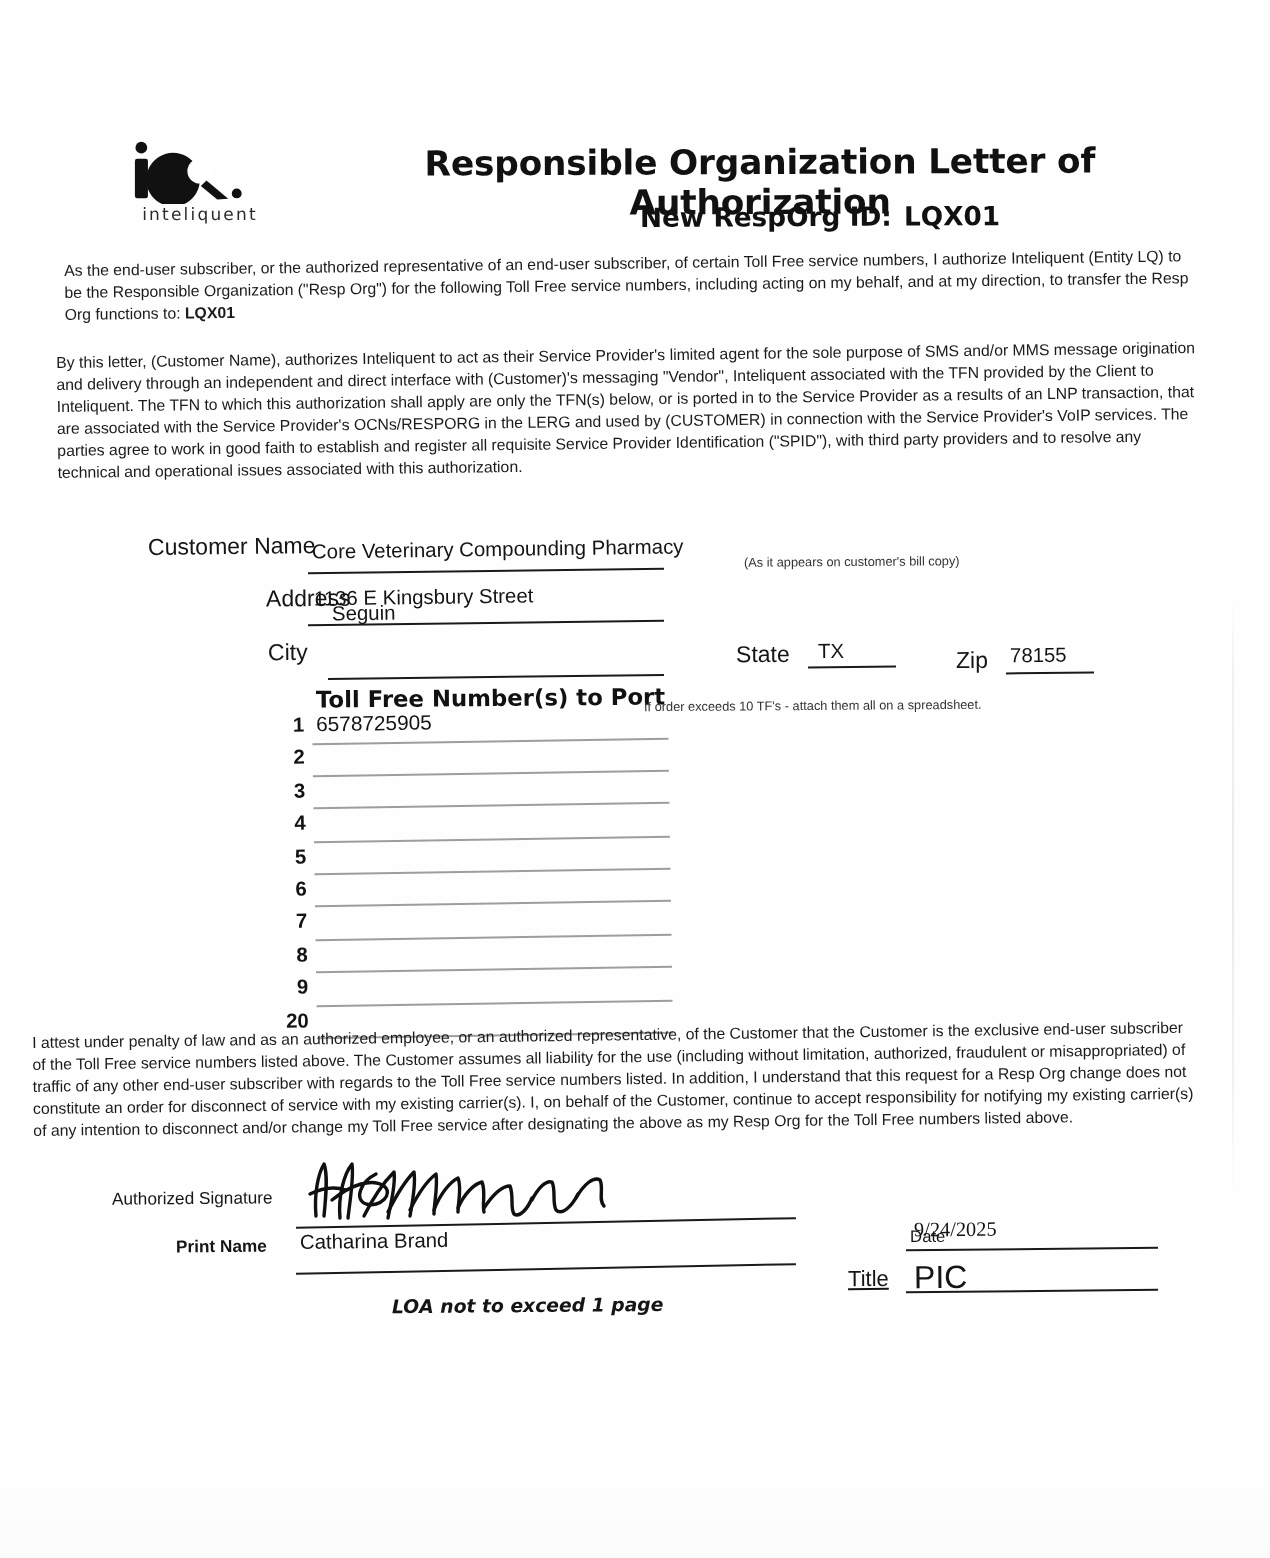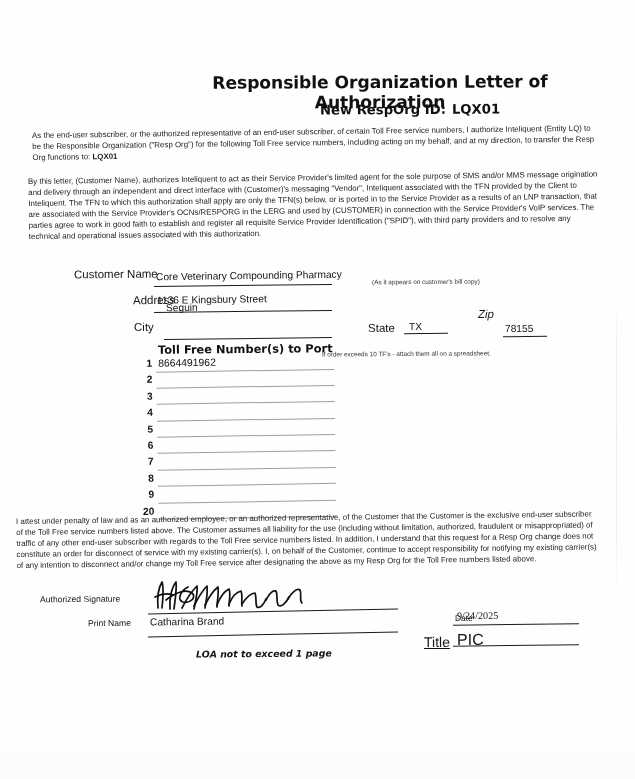--- a/index.html
+++ b/index.html
@@ -149,21 +149,21 @@
   #lbl-city  { left: 134px; top: 321px; transform: rotate(-0.6deg); }
   #val-city  { left: 166px; top: 302px; transform: rotate(-0.8deg); }
   #rule-city { left: 164px; top: 338px; width: 168px; transform: rotate(-0.7deg); }
 
   
   #lbl-state  { left: 368px; top: 322px; transform: rotate(-0.4deg); }
   #val-state  { left: 409px; top: 321px; transform: rotate(-0.5deg); }
   #rule-state { left: 404px; top: 333px; width: 44px; transform: rotate(-0.5deg); }
 
   
-  #lbl-zip  { left: 478px; top: 308px; transform: rotate(-0.4deg); font-style: italic; }
+  #lbl-zip  { left: 478px; top: 325px; transform: rotate(-0.4deg); }
   #val-zip  { left: 505px; top: 323px; transform: rotate(-0.5deg); }
   #rule-zip { left: 503px; top: 336px; width: 44px; transform: rotate(-0.5deg); }
 
   
   #tfn-heading {
     position: absolute;
     left: 158px;
     top: 342px;
     font-family: "DejaVu Sans", sans-serif;
     font-weight: bold;
@@ -209,40 +209,40 @@
   .tfn-rule {
     position: absolute;
     left: 20px;
     top: 13.5px;
     width: 178px;
     height: 0;
     border-bottom: 1px solid rgba(40,40,40,0.45);
   }
 
   
-  #lbl-auth-signature { left: 40px; top: 594px; font-size: 8.6px; transform: rotate(-0.5deg); }
+  #lbl-auth-signature { left: 56px; top: 594px; font-size: 8.6px; transform: rotate(-0.5deg); }
   #rule-signature     { left: 148px; top: 611px; width: 250px; transform: rotate(-1.1deg); }
   #signature-mark {
     position: absolute;
     left: 152px;
     top: 578px;
     width: 160px;
     height: 34px;
     pointer-events: none;
   }
 
-  #lbl-print-name  { left: 88px;  top: 618px; font-size: 8.6px; transform: rotate(-0.5deg); }
+  #lbl-print-name  { left: 88px;  top: 618px; font-size: 8.6px; transform: rotate(-0.5deg); font-weight: bold; }
   #val-print-name  { left: 150px; top: 616px; font-size: 10.2px; transform: rotate(-0.8deg); }
   #rule-print-name { left: 148px; top: 634px; width: 250px; transform: rotate(-1.1deg); }
 
   #lbl-date  { left: 444px; top: 613px; font-size: 8.4px; transform: rotate(-0.4deg); margin-left: 11px; }
   #val-date  { left: 457px; top: 610px; font-size: 10.2px; transform: rotate(-0.5deg); font-family: Liberation Serif, serif; }
   #rule-date { left: 453px; top: 624px; width: 126px; transform: rotate(-0.6deg); }
 
-  #lbl-title  { left: 424px; top: 634px; font-size: 14px; transform: rotate(-0.4deg); text-decoration: underline; }
+  #lbl-title  { left: 424px; top: 634px; font-size: 11px; transform: rotate(-0.4deg); text-decoration: underline; }
   #val-title  { left: 457px; top: 631px; font-size: 16px; transform: rotate(-0.5deg); }
   #rule-title { left: 453px; top: 645px; width: 126px; transform: rotate(-0.6deg); }
 
   #footer-note {
     position: absolute;
     left: 196px;
     top: 648px;
     font-family: "DejaVu Sans", sans-serif;
     font-weight: bold;
     font-style: italic;
@@ -255,20 +255,31 @@
 </head>
 <body>
 
 <div id="page">
 
   <div class="scan-edge-right"></div>
   <div class="scan-edge-bottom"></div>
 
   <div id="header">
 
+    <div class="logo-block">
+      <svg class="logo-mark" viewBox="0 0 104 36">
+        <circle cx="24" cy="6.2" r="3.1" fill="#111"></circle>
+        <rect x="20.6" y="12" width="6.9" height="21" rx="1.2" fill="#111"></rect>
+        <path d="M55 23.2 A14.2 14.2 0 1 1 55 23.0 Z" fill="#111"></path>
+        <circle cx="55" cy="18.6" r="6.6" fill="#ffffff"></circle>
+        <path d="M58.5 23.5 L70 33.2 L64.2 33.6 L55.5 26.5 Z" fill="#111"></path>
+        <circle cx="74.5" cy="30.4" r="2.6" fill="#111"></circle>
+      </svg>
+      <div class="logo-word">inteliquent</div>
+    </div>
 
     <div class="doc-title">Responsible Organization Letter of Authorization</div>
 
     <div class="doc-subtitle">
       <span>New RespOrg ID:</span><span class="resporg-id">LQX01</span>
     </div>
   </div>
 
   <div class="para" id="para-1"><span>As the end-user subscriber, or the authorized representative of an end-user subscriber, of certain Toll Free service numbers, I authorize Inteliquent (Entity LQ) to be the Responsible Organization ("Resp Org") for the following Toll Free  service numbers, including acting on my behalf, and at my direction, to transfer the Resp Org functions to: </span><b>LQX01</b></div>
 
@@ -294,21 +305,21 @@
   <div class="field-label" id="lbl-zip">Zip</div>
   <div class="field-value" id="val-zip">78155</div>
   <div class="rule" id="rule-zip"></div>
 
   <div id="tfn-heading">Toll Free Number(s) to Port</div>
   <div class="note" id="tfn-note">If order exceeds 10 TF's - attach them all on a spreadsheet.</div>
 
   <div id="tfn-list">
       <div class="tfn-row">
         <span class="tfn-index">1</span>
-        <span class="tfn-value">8664491962</span>
+        <span class="tfn-value">6578725905</span>
         <span class="tfn-rule"></span>
       </div>
       <div class="tfn-row">
         <span class="tfn-index">2</span>
         <span class="tfn-value"></span>
         <span class="tfn-rule"></span>
       </div>
       <div class="tfn-row">
         <span class="tfn-index">3</span>
         <span class="tfn-value"></span>

